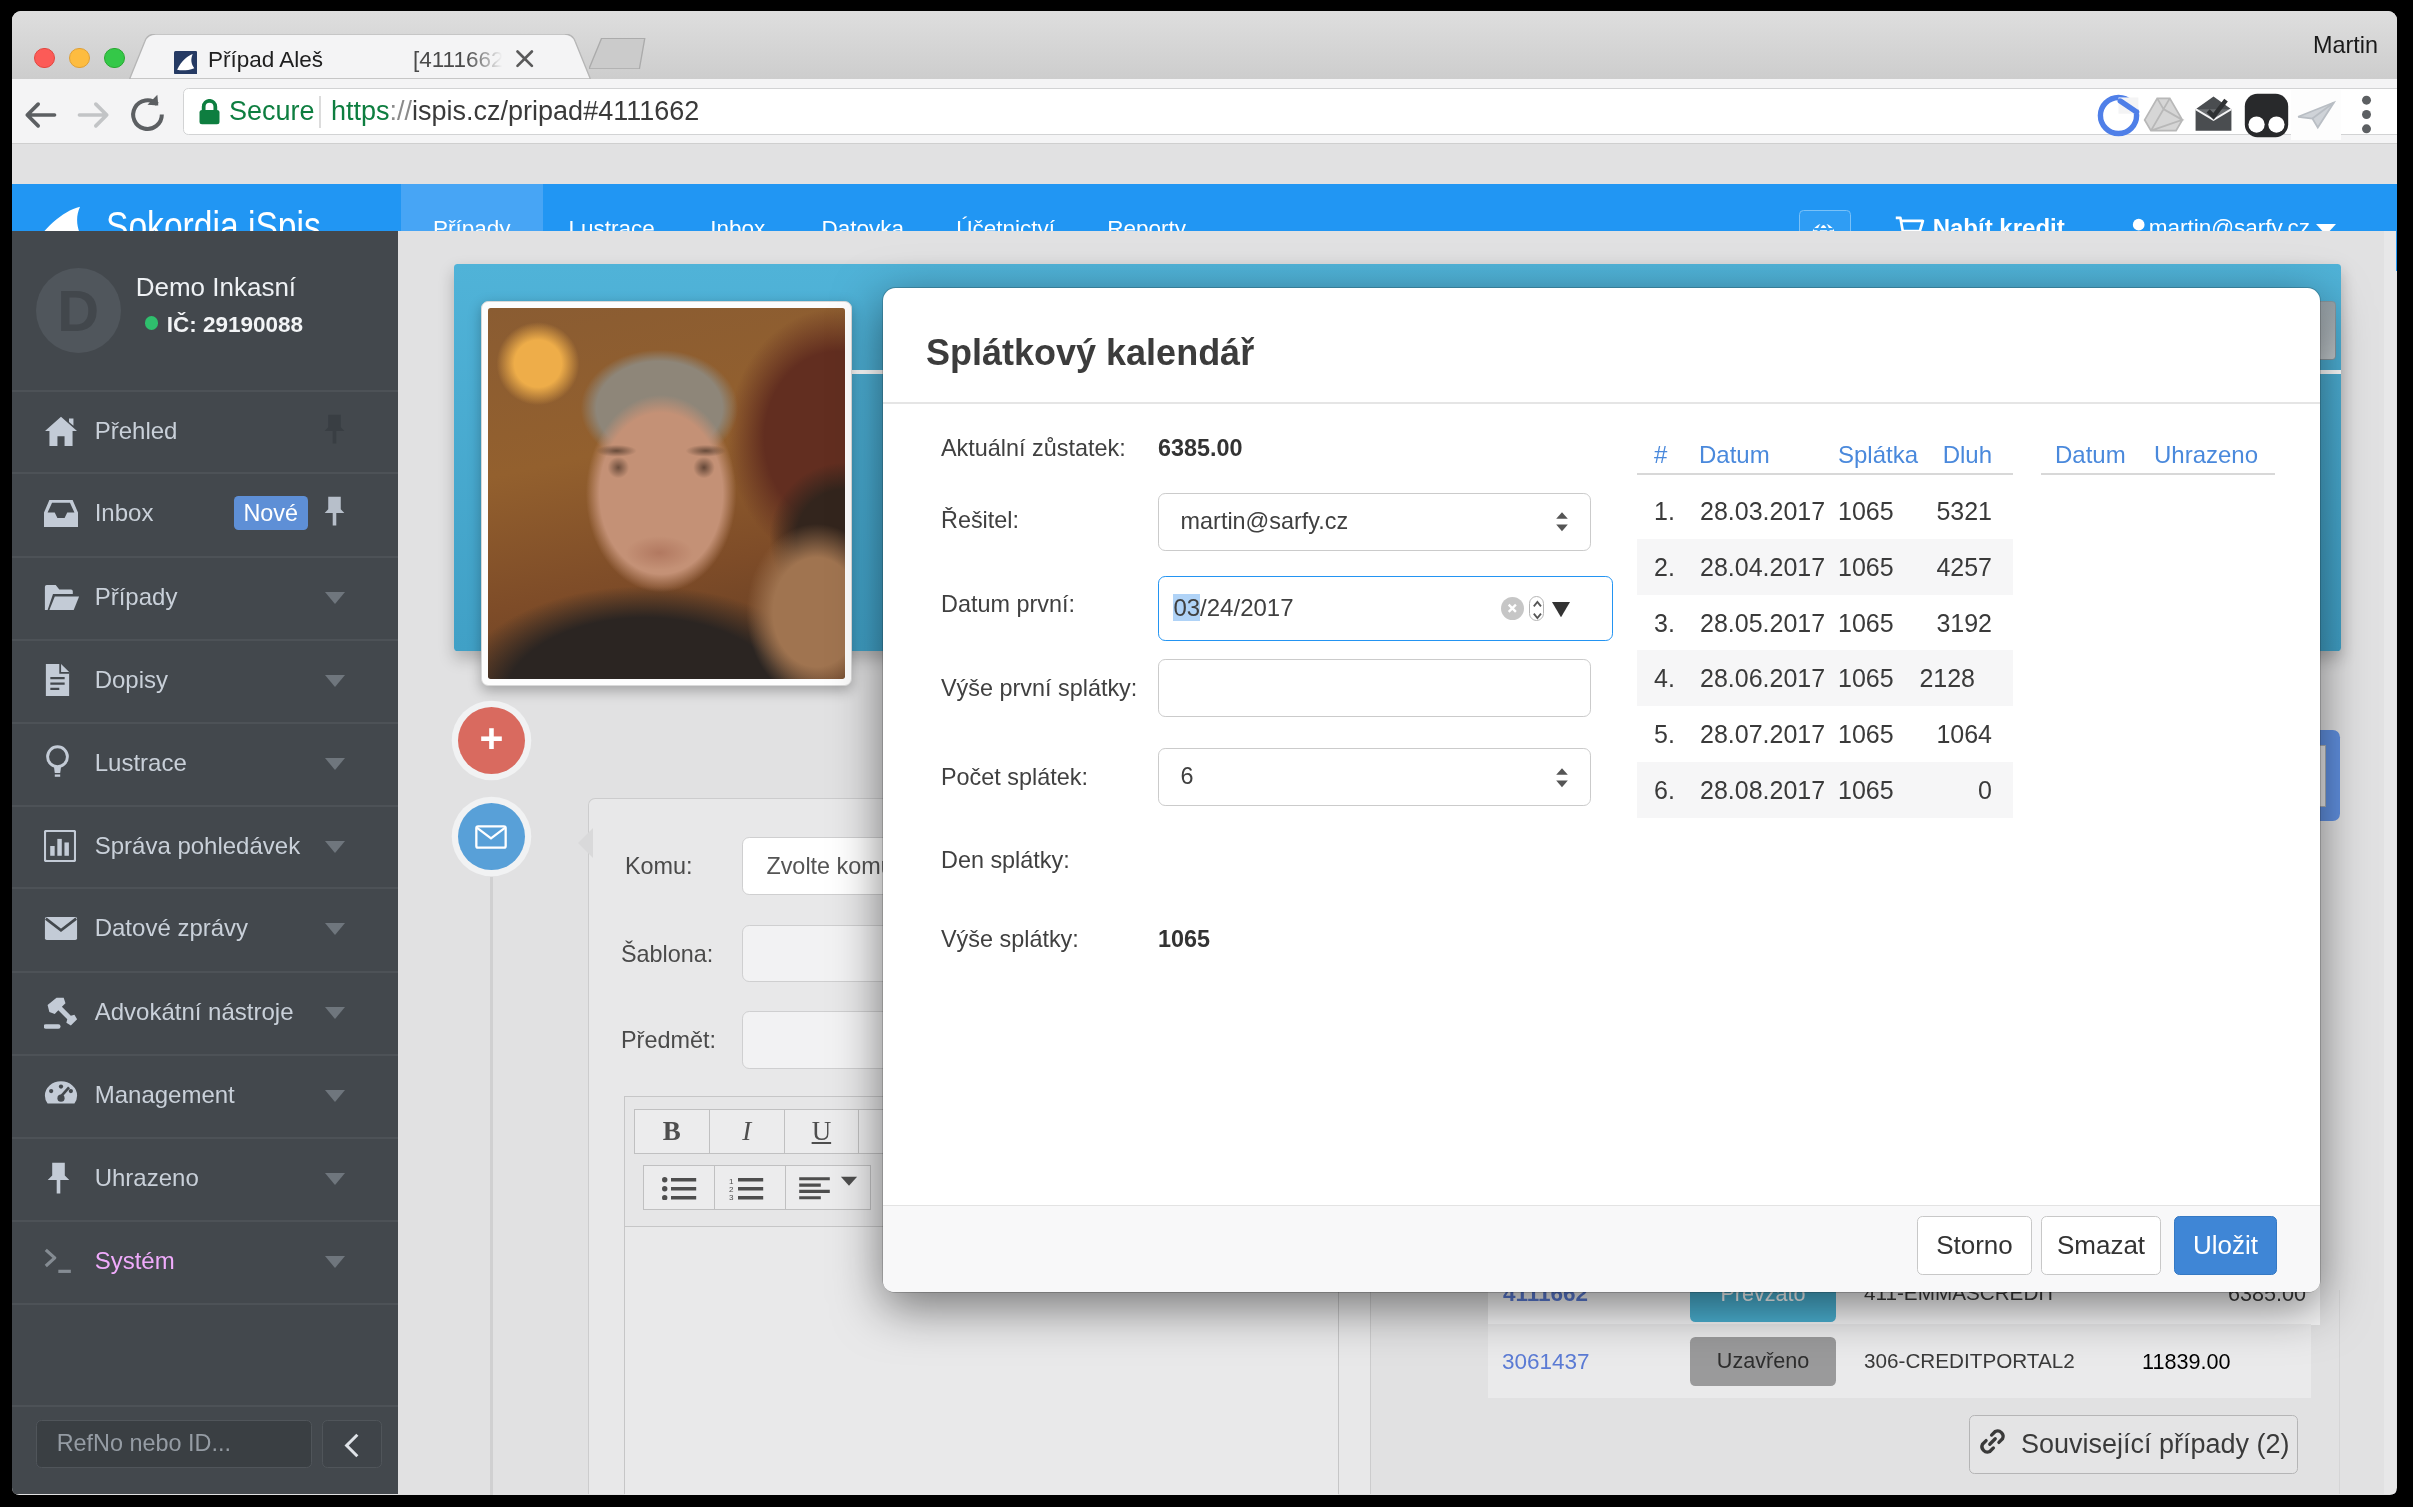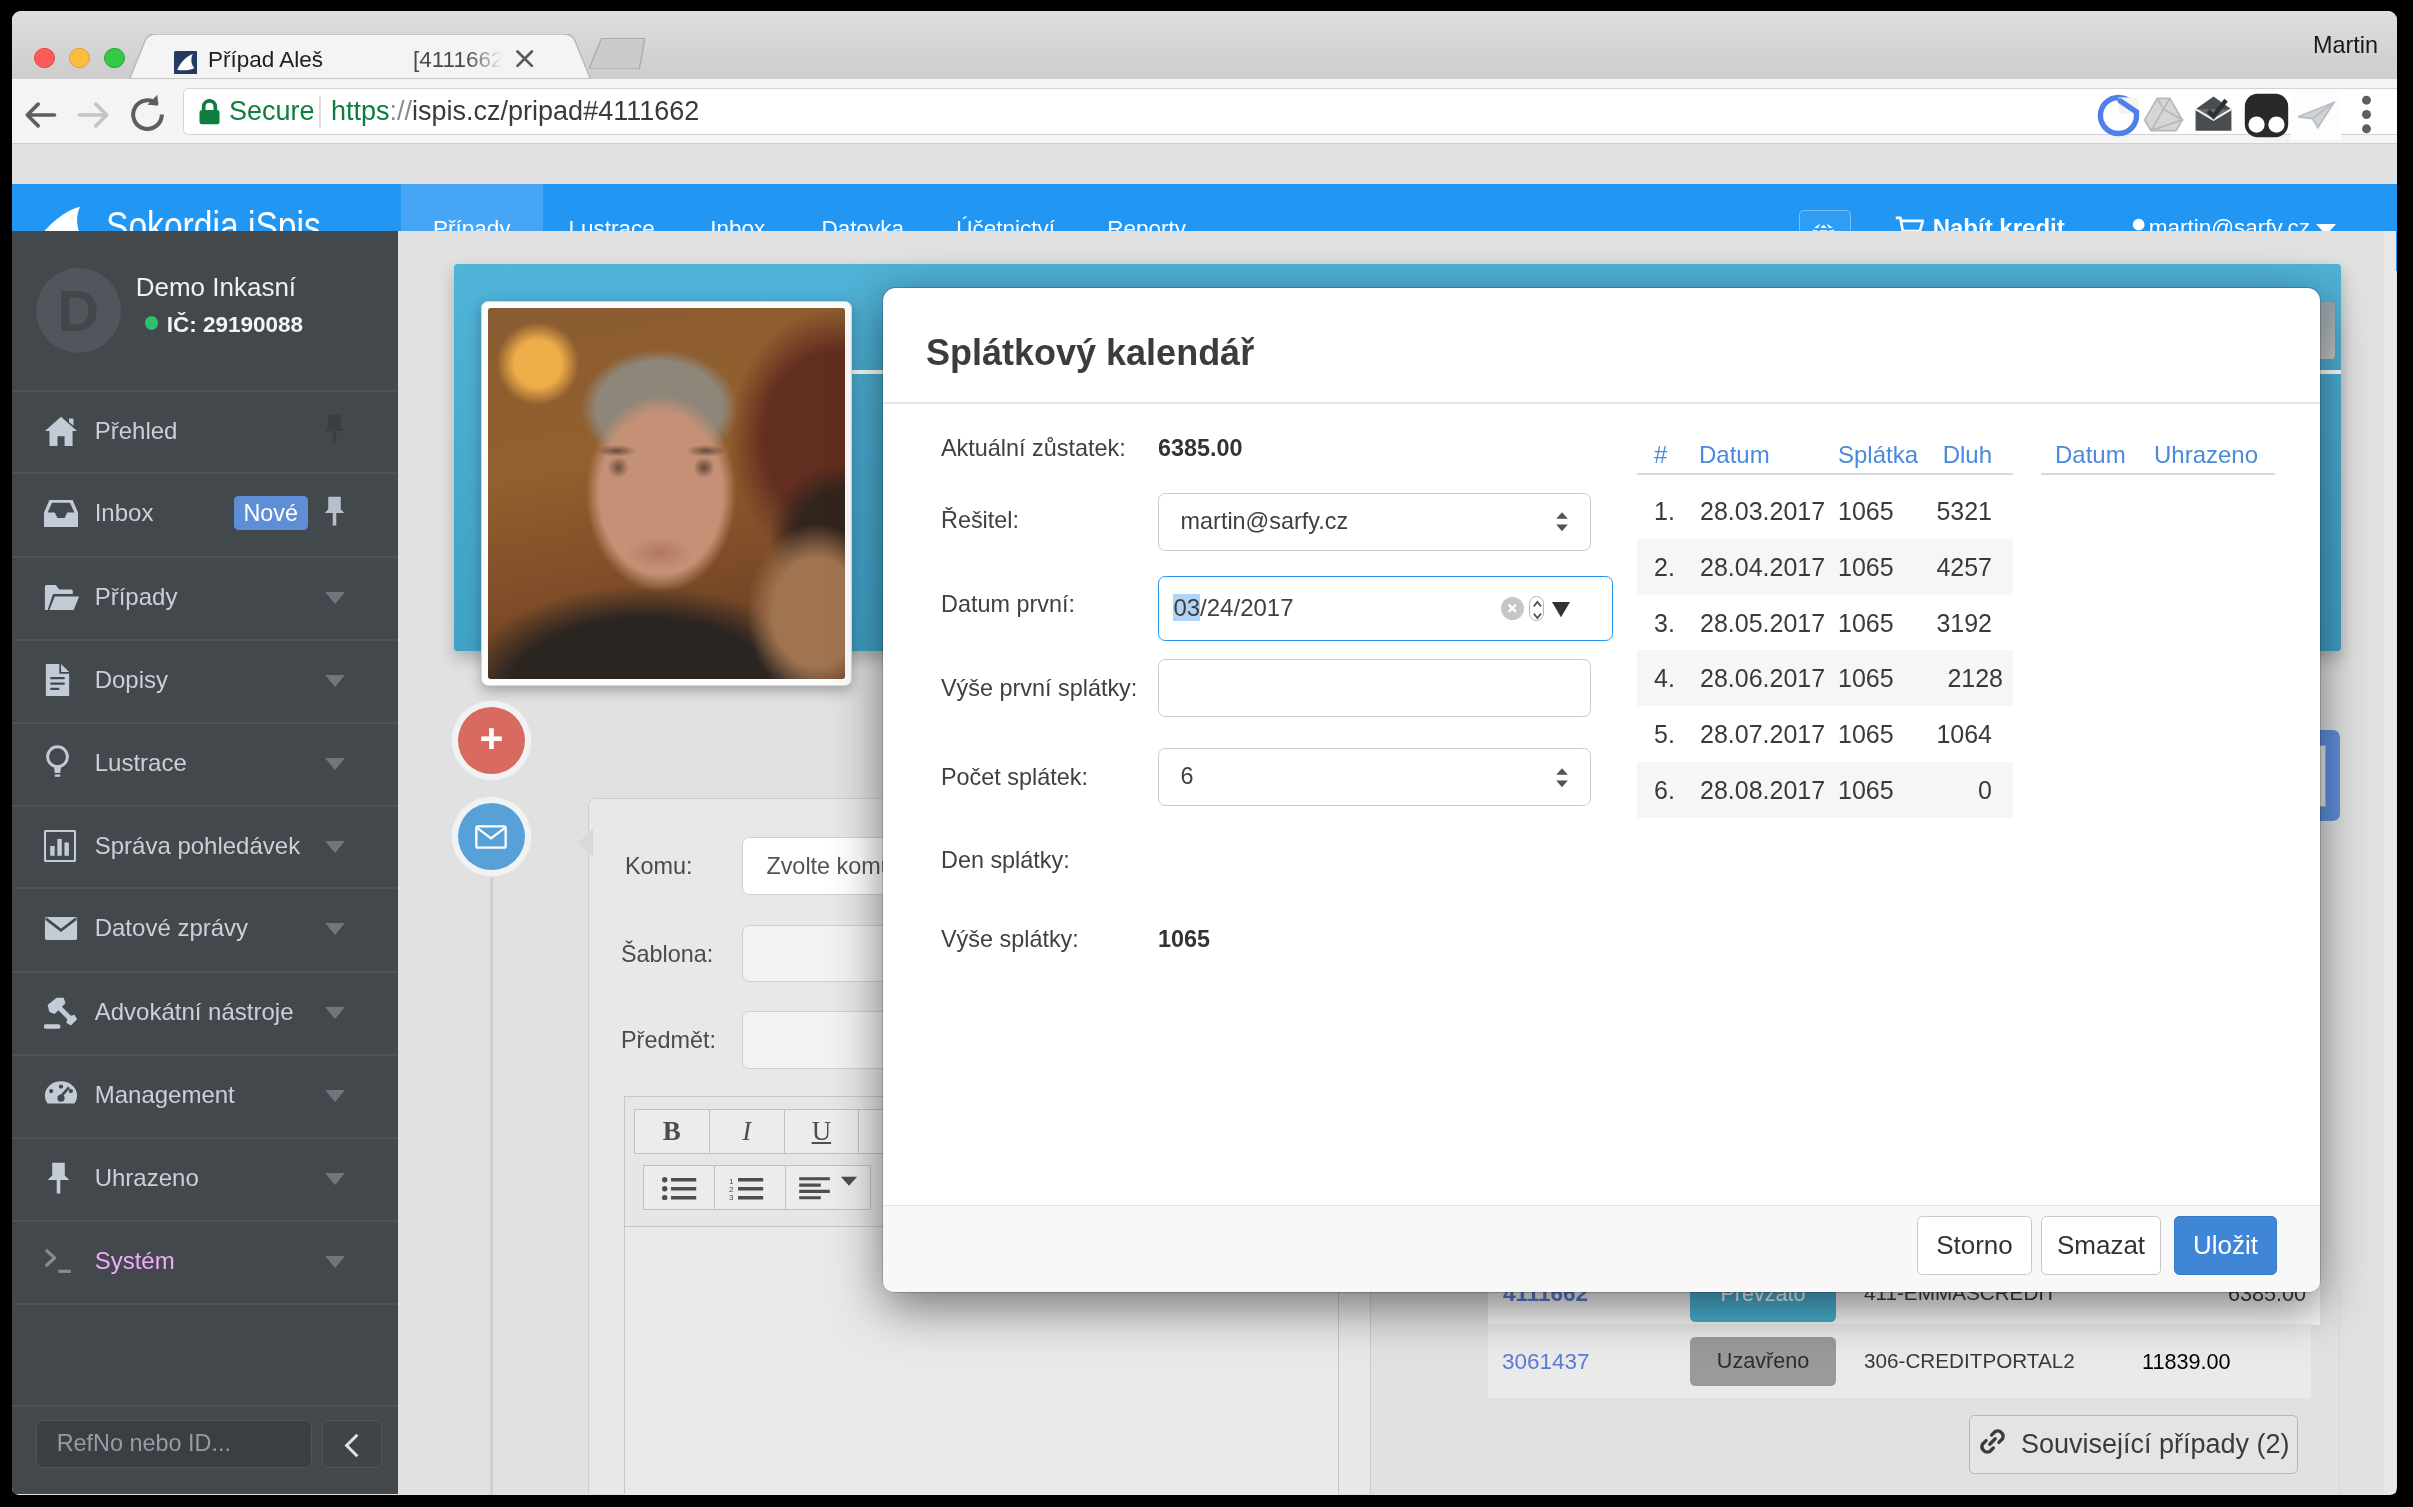--- a/index.html
+++ b/index.html
@@ -448,21 +448,21 @@
     <div class="trow" style="left:754px; top:307px; width:376px;">
           <span class="abs" style="left:17px;">3.</span>
           <span class="abs" style="left:63px;">28.05.2017</span>
           <span class="abs" style="left:201px;">1065</span>
           <span class="abs" style="left:285px; width:70px; text-align:right;">3192</span>
         </div>
     <div class="trow" style="left:754px; top:362px; width:376px; background:#f6f6f7;">
           <span class="abs" style="left:17px;">4.</span>
           <span class="abs" style="left:63px;">28.06.2017</span>
           <span class="abs" style="left:201px;">1065</span>
-          <span class="abs" style="left:296px; width:70px; text-align:right;">2128</span>
+          <span class="abs" style="left:268px; width:70px; text-align:right;">2128</span>
         </div>
     <div class="trow" style="left:754px; top:418px; width:376px;">
           <span class="abs" style="left:17px;">5.</span>
           <span class="abs" style="left:63px;">28.07.2017</span>
           <span class="abs" style="left:201px;">1065</span>
           <span class="abs" style="left:285px; width:70px; text-align:right;">1064</span>
         </div>
     <div class="trow" style="left:754px; top:474px; width:376px; background:#f6f6f7;">
           <span class="abs" style="left:17px;">6.</span>
           <span class="abs" style="left:63px;">28.08.2017</span>

